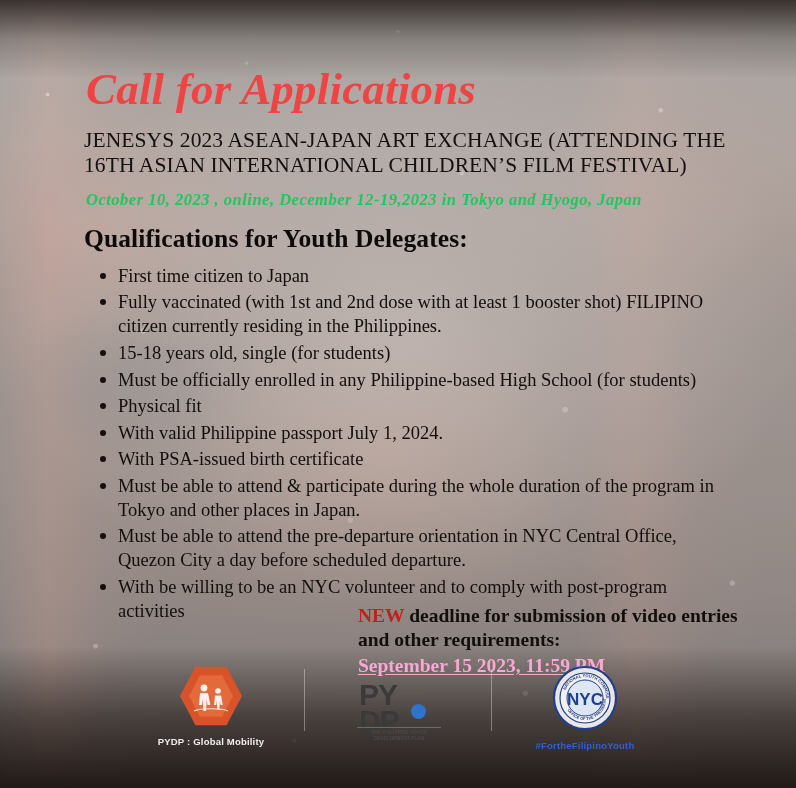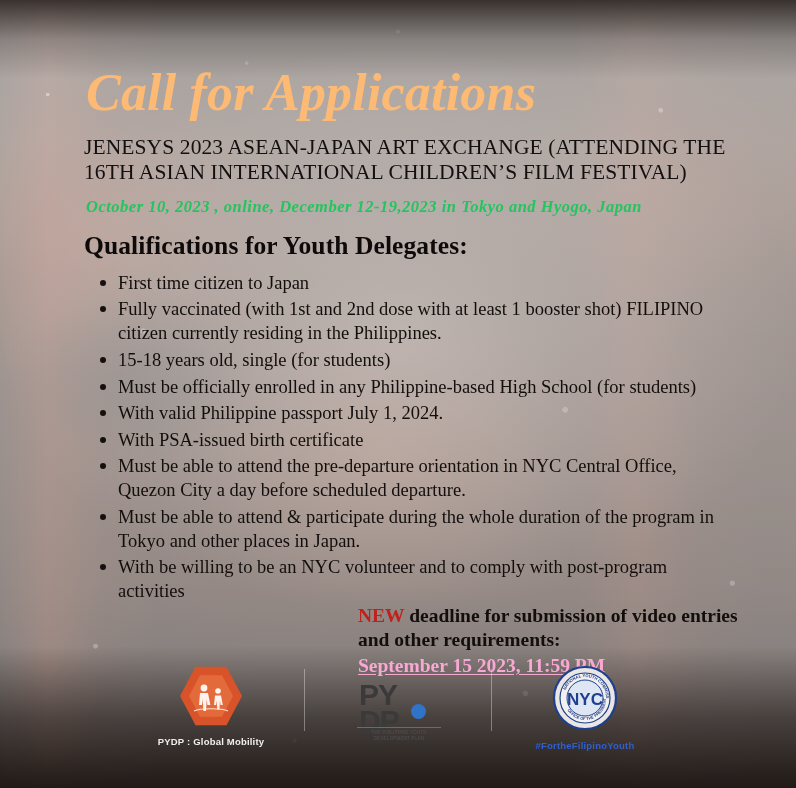--- a/index.html
+++ b/index.html
@@ -84,24 +84,24 @@
     position: relative;
     z-index: 5;
     padding: 0 42px;
     color: #100d0b;
   }
 
   .headline {
     font-family: "Liberation Serif", serif;
     font-style: italic;
     font-weight: 700;
-    font-size: 52px;
+    font-size: 45px;
     letter-spacing: 0.2px;
     margin: 63px 0 0 44px;
-    color: #fdba74;
+    color: #ef4444;
   }
 
   .subtitle {
     margin: 13px 0 0 42px;
     width: 680px;
     font-size: 21.5px;
     line-height: 1.16;
     letter-spacing: 0.1px;
     color: #141010;
   }
@@ -273,24 +273,25 @@
 
     <div class="dateline">October 10, 2023 , online, December 12-19,2023 in Tokyo and Hyogo, Japan</div>
 
     <h2 class="section-title">Qualifications for Youth Delegates:</h2>
 
     <ul class="quals">
       <li>First time citizen to Japan</li>
       <li>Fully vaccinated (with 1st and 2nd dose with at least 1 booster shot) FILIPINO citizen currently residing in the  Philippines.</li>
       <li>15-18  years old, single (for students)</li>
       <li>Must be officially enrolled in any Philippine-based High School (for students)</li>
+      <li>Physical fit</li>
       <li>With valid Philippine passport July 1, 2024.</li>
       <li>With PSA-issued birth certificate</li>
+      <li>Must be able to attend &amp; participate during the whole duration of the program in Tokyo and other places in Japan.</li>
       <li>Must be able to attend the pre-departure orientation in NYC Central Office, Quezon City a day before scheduled departure.</li>
-      <li>Must be able to attend &amp; participate during the whole duration of the program in Tokyo and other places in Japan.</li>
       <li>With be willing to be an NYC volunteer and to comply with post-program activities</li>
     </ul>
   </div>
 
   <div class="deadline">
     <span class="new">NEW</span><span> deadline for submission of video entries and other requirements:</span>
     <span class="date">September 15 2023, 11:59 PM</span>
   </div>
 
   <div class="footer">

